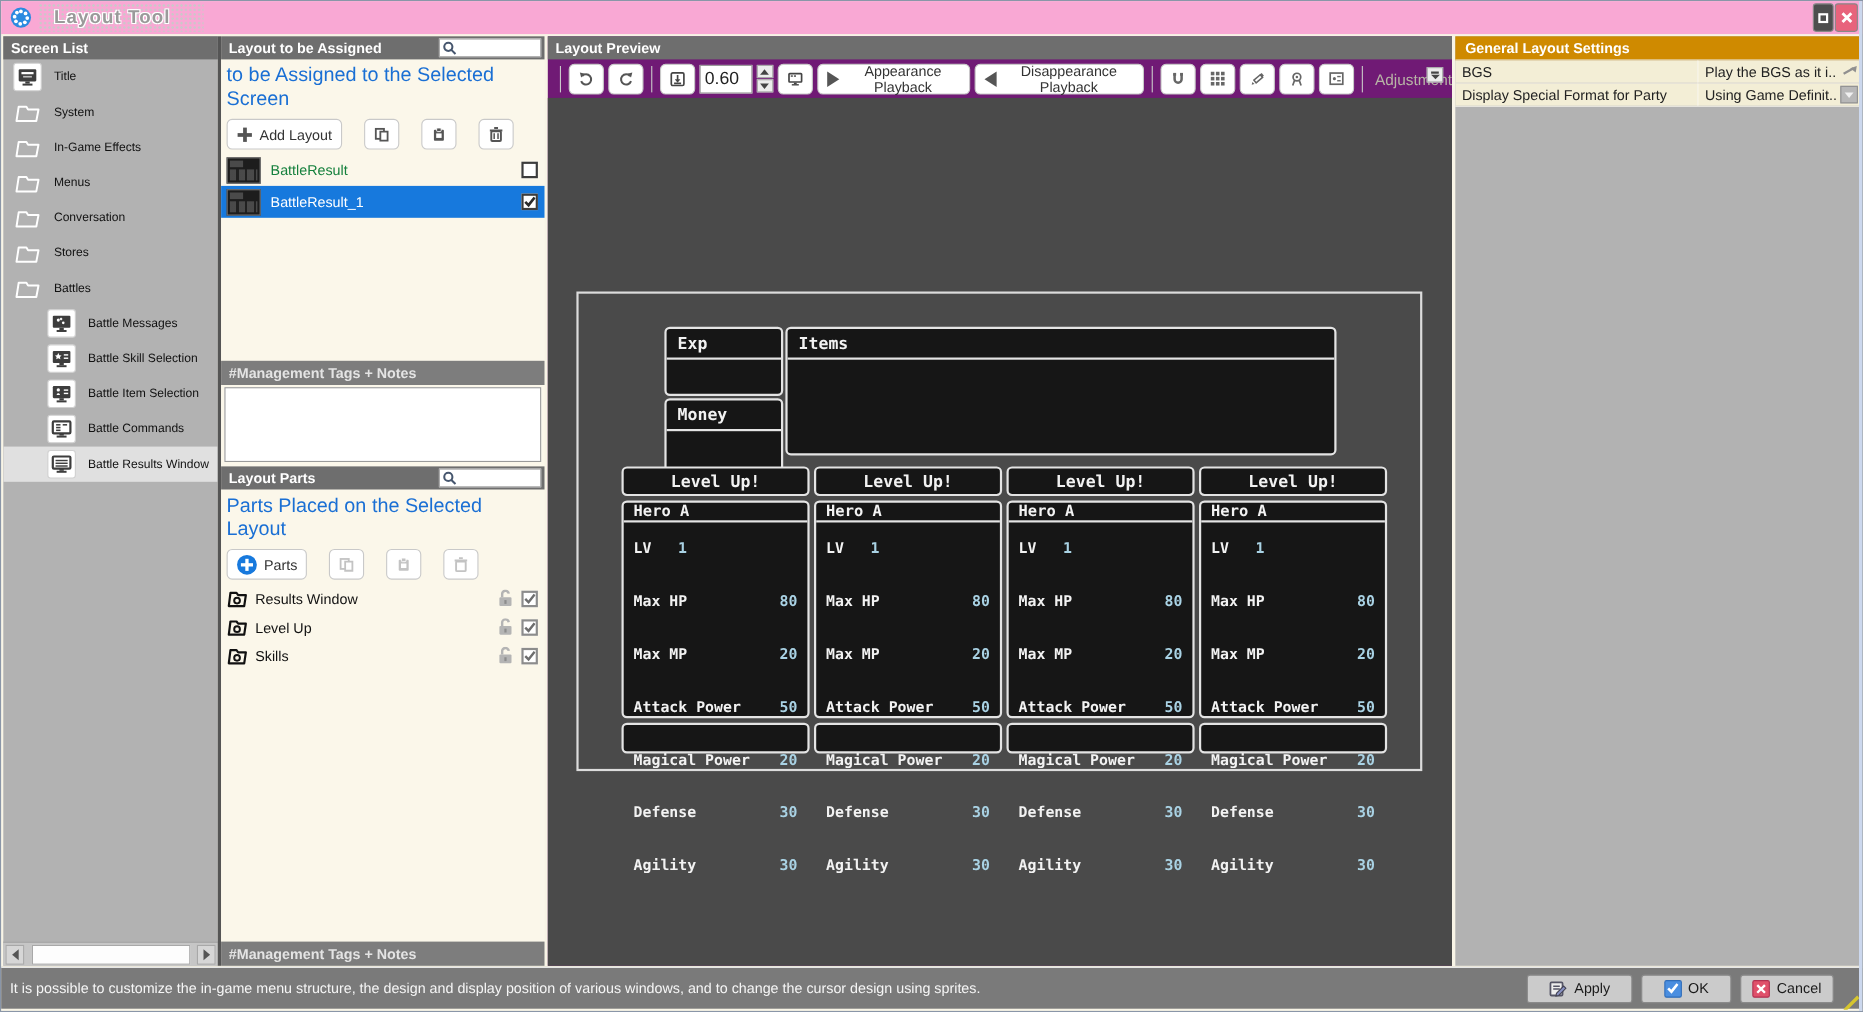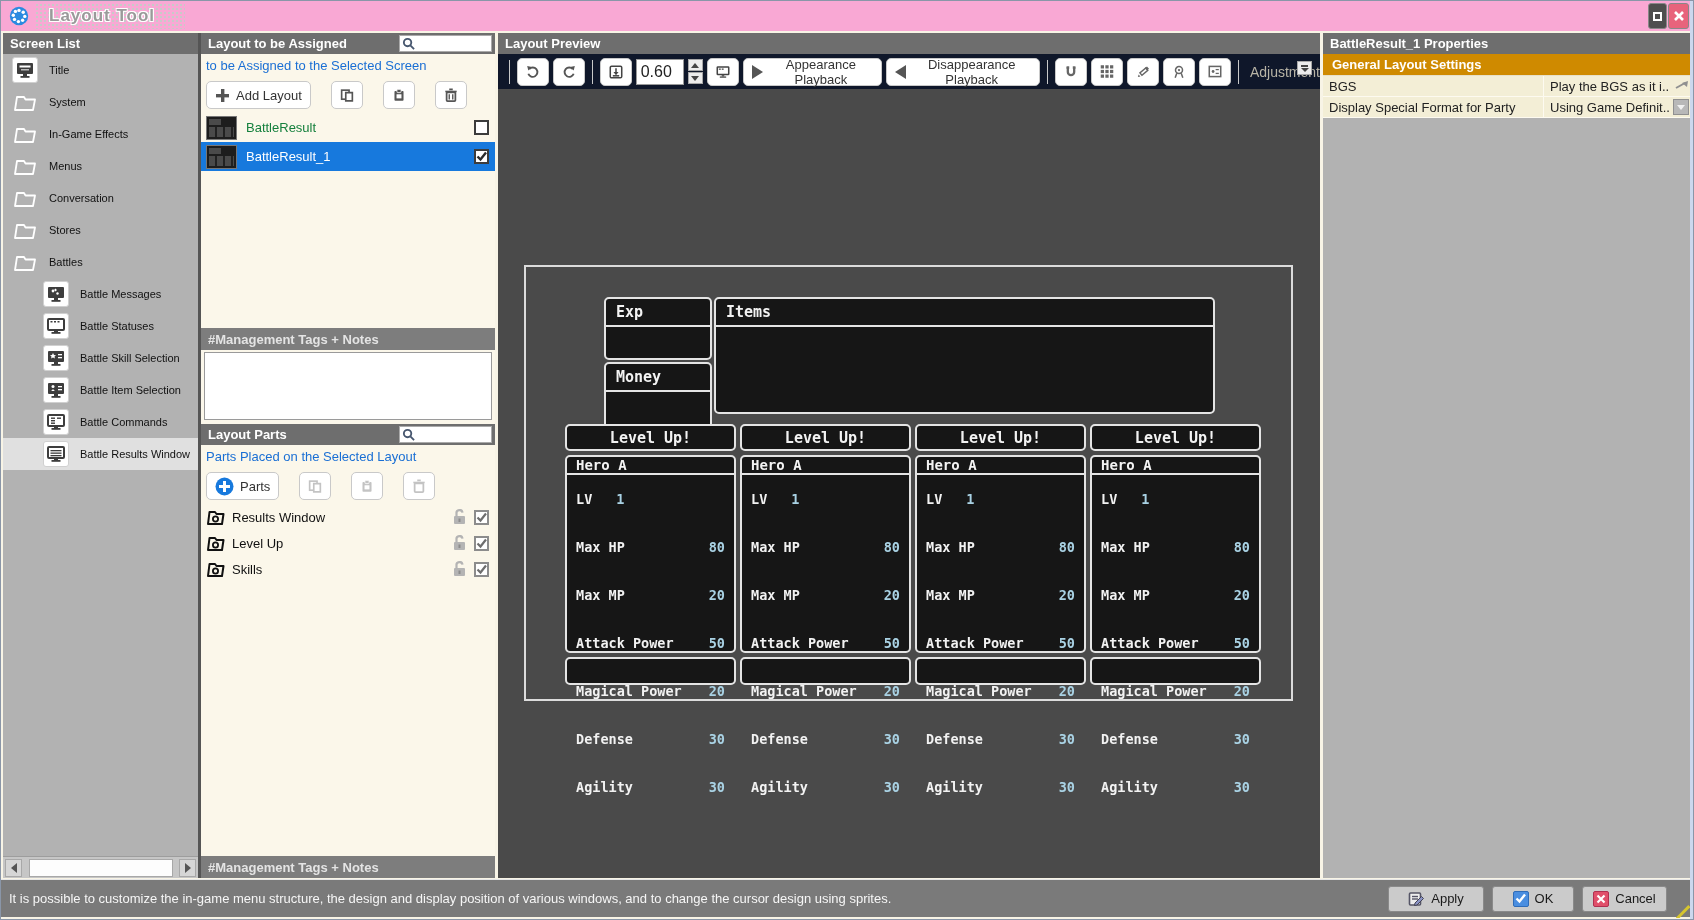--- a/index.html
+++ b/index.html
@@ -22,21 +22,21 @@
   .btn-close { right:4px; width:21px; background:#e8637c; }
 
   
   .panel-header { height:21px; background:#6e6e6e; color:#fff; font-size:13px; font-weight:bold;
                   display:flex; align-items:center; padding-left:7px; }
   .sub-header { height:22px; background:#7d7d7d; color:#e4e4e4; font-size:13px; font-weight:bold;
                 display:flex; align-items:center; padding-left:7px; }
   .search-box { position:absolute; right:3px; top:2px; width:93px; height:17px; background:#fff;
                 border:1px solid #aaa; display:flex; align-items:center; }
   .search-box input { border:none; outline:none; width:70px; height:13px; font-size:11px; background:transparent; }
-  .blue-link { color:#1a6fd4; font-size:13px; padding:4px 0 2px 5px; }
+  .blue-link { color:#1a6fd4; font-size:18px; padding:4px 0 2px 5px; }
   .tool-btn { height:28px; background:#fff; border:1px solid #c9c9c9; border-radius:5px;
               display:flex; align-items:center; justify-content:center; gap:6px;
               font-size:13px; color:#333; padding:0 8px; }
   .tool-btn.disabled svg { opacity:.35; }
   .icon-btn { width:32px; }
 
   
   .sidebar { position:absolute; left:2px; top:32px; width:195px; height:845px; background:#b2b2b2; }
   .side-list { position:absolute; top:21px; left:0; right:0; bottom:22px; overflow:hidden; }
   .side-item { height:32px; display:flex; align-items:center; gap:11px; padding-left:9px;
@@ -70,21 +70,21 @@
                   background:linear-gradient(90deg,#555 0 6px,#222 6px 8px,#555 8px 14px,#222 14px 16px,#555 16px 22px,#222 22px 24px,#555 24px); opacity:.8; }
   .thumb::before { content:""; position:absolute; left:2px; top:2px; width:12px; height:6px; background:#4a4a4a; }
   .checkbox { width:15px; height:15px; background:#fff; border:2px solid #3c3c3c; display:flex;
               align-items:center; justify-content:center; flex:0 0 15px; }
   .notes-box { margin:2px 3px; height:68px; background:#fff; border:1px solid #9a9a9a; }
   .parts-row { height:26px; display:flex; align-items:center; gap:7px; padding:0 6px 0 5px; font-size:13px; color:#111; }
   .parts-row .name { flex:1; }
   .mgmt-bottom { position:absolute; left:0; bottom:0; width:100%; }
 
   
-  .preview { position:absolute; left:497px; top:32px; width:822px; height:845px; background:#0f172a; }
+  .preview { position:absolute; left:497px; top:32px; width:822px; height:845px; background:#701a75; }
   .pv-toolbar { position:absolute; left:0; top:21px; width:100%; height:35px; display:flex;
                 align-items:center; gap:4px; padding-left:8px; }
   .sep { width:1px; height:24px; background:#c9c9c9; margin:0 3px; }
   .zoom-input { width:48px; height:26px; border:1px solid #9a9a9a; background:#fff; font-size:16px;
                 color:#222; padding-left:4px; font-family:"Liberation Sans",sans-serif; }
   .spinner { display:flex; flex-direction:column; gap:1px; }
   .spin-btn { width:15px; height:12px; background:#ececec; border:1px solid #a8a8a8; display:flex;
               align-items:center; justify-content:center; }
   .spin-btn .t-up { border-left:4px solid transparent; border-right:4px solid transparent; border-bottom:5px solid #444; }
   .spin-btn .t-dn { border-left:4px solid transparent; border-right:4px solid transparent; border-top:5px solid #444; }
@@ -226,33 +226,20 @@
               <rect x="8.5" y="5" width="2" height="2" fill="#fff" transform="rotate(45 9.5 6)"></rect>
               <rect x="8" y="14" width="4" height="2" fill="#3d3d3d"></rect>
               <rect x="5.5" y="16" width="9" height="1.8" fill="#3d3d3d"></rect>
             </svg>
         </span>
         <span>Battle Messages</span>
       </div>
       <div class="side-item sub">
         <span class="icon-box">
           <svg width="20" height="20" viewBox="0 0 20 20">
-              <rect x="2" y="3" width="16" height="11" rx="1" fill="none" stroke="#3d3d3d" stroke-width="2"></rect>
-              <rect x="4.5" y="5" width="2" height="1.5" fill="#3d3d3d"></rect>
-              <rect x="8" y="5" width="2" height="1.5" fill="#3d3d3d"></rect>
-              <rect x="11.5" y="5" width="2" height="1.5" fill="#3d3d3d"></rect>
-              <rect x="8" y="14" width="4" height="2" fill="#3d3d3d"></rect>
-              <rect x="5.5" y="16" width="9" height="1.8" fill="#3d3d3d"></rect>
-            </svg>
-        </span>
-        <span>Battle Statuses</span>
-      </div>
-      <div class="side-item sub">
-        <span class="icon-box">
-          <svg width="20" height="20" viewBox="0 0 20 20">
               <rect x="2" y="3" width="16" height="11" rx="1" fill="#3d3d3d"></rect>
               <path d="M7 5 l1 2 2 .2 -1.5 1.4 .4 2 -1.9 -1 -1.9 1 .4 -2 L4 7.2 6 7 Z" fill="#fff"></path>
               <rect x="12" y="6" width="4" height="1.3" fill="#fff"></rect>
               <rect x="12" y="9" width="4" height="1.3" fill="#fff"></rect>
               <rect x="8" y="14" width="4" height="2" fill="#3d3d3d"></rect>
               <rect x="5.5" y="16" width="9" height="1.8" fill="#3d3d3d"></rect>
             </svg>
         </span>
         <span>Battle Skill Selection</span>
       </div>
@@ -751,21 +738,20 @@
               </div>
           </div>
           <div class="gbox" style="left:564px; top:390px; width:171px; height:28px;"></div>
         </div>
 
       </div>
     </div>
   </div>
 
   <div class="props">
-    <div class="panel-header">BattleResult_1 Properties</div>
     <div class="props-group">General Layout Settings</div>
 
     <div class="prop-row">
       <div class="prop-name">BGS</div>
       <div class="prop-val">
         <span class="vtext">Play the BGS as it i..</span>
         <svg width="14" height="12" viewBox="0 0 14 12">
             <line x1="1" y1="8" x2="10" y2="3" stroke="#909090" stroke-width="2"></line>
             <polygon points="13,1 12,7 7,3" fill="#909090"></polygon>
           </svg>

